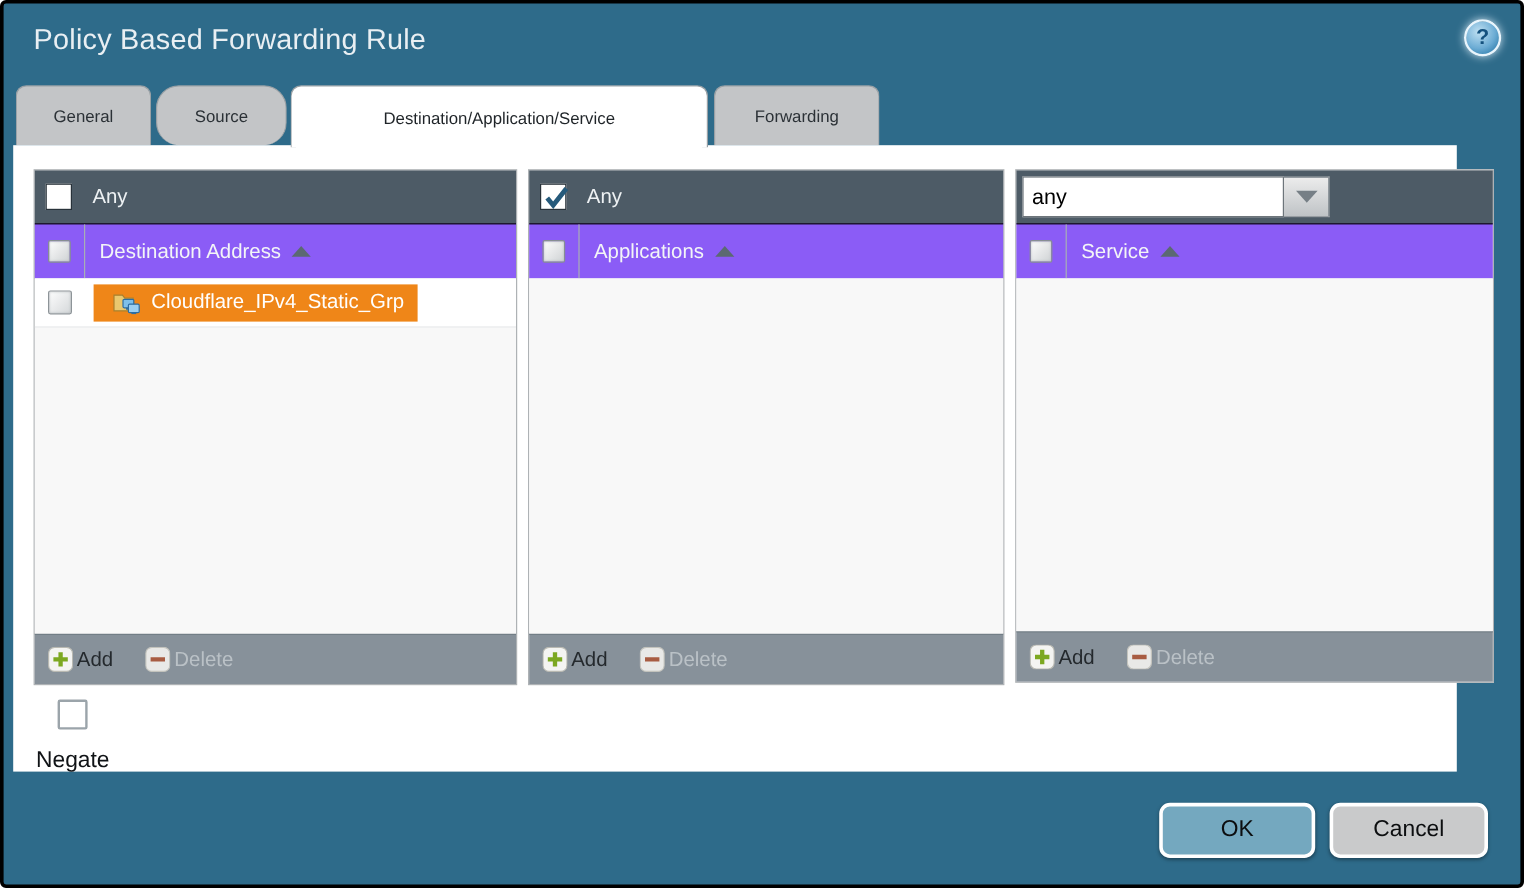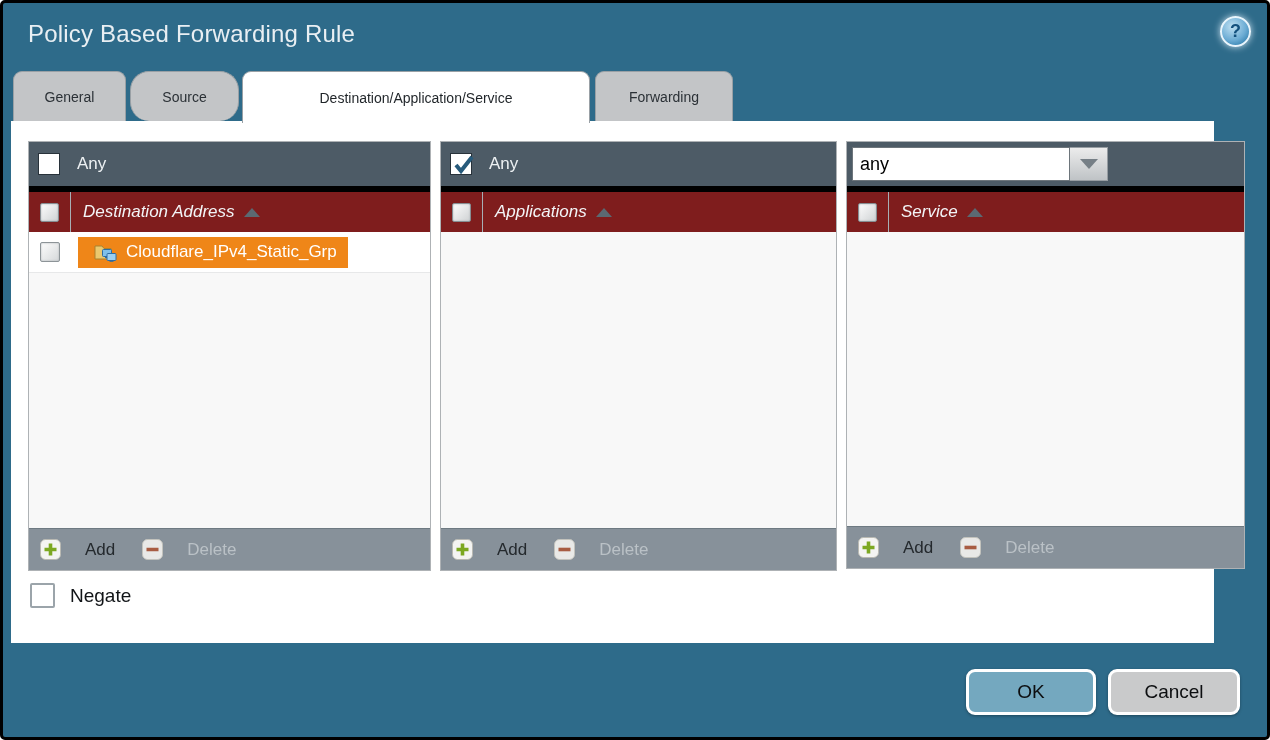--- a/index.html
+++ b/index.html
@@ -30,49 +30,49 @@
   .col { position:absolute; top:20px; height:430px; border:1px solid #aeb2b5; background:#f8f8f8;
     display:flex; flex-direction:column; }
   .col1 { left:17px;  width:403px; }
   .col2 { left:429px; width:397px; }
   .col3 { left:835px; width:399px; height:428px; }
   .any-row { height:44px; background:#4d5b66; display:flex; align-items:center; padding-left:9px; flex:0 0 auto; }
   .cb-any { position:relative; width:22px; height:22px; background:#fff; border:1px solid #28323a; flex:0 0 auto; cursor:pointer; }
   .cb-any svg { position:absolute; left:1px; top:-1px; display:none; }
   .cb-any.checked svg { display:block; }
   .any-label { color:#edf1f3; font-size:17px; margin-left:17px; }
-  .hdr-row { height:46px; background:#7f1d1d; border-top:6px solid #000000; display:flex; align-items:center; flex:0 0 auto;font-style:italic; }
+  .hdr-row { height:46px; background:#8b5cf6; border-top:1px solid #000000; display:flex; align-items:center; flex:0 0 auto; }
   .hdr-cb-cell { width:42px; align-self:stretch; display:flex; align-items:center; justify-content:center;
     border-right:1px solid #a7afb5; flex:0 0 auto; }
   .cb-bevel { width:19px; height:19px; border:1px solid #878e93; border-radius:2px;
     background:linear-gradient(135deg,#fdfdfd,#cfd2d4); box-shadow:inset 0 0 2px #aab0b4; cursor:pointer; }
   .hdr-label { color:#f3f5f7; font-size:17px; margin-left:12px; cursor:pointer; }
   .sort-asc { width:0; height:0; border-left:8px solid transparent; border-right:8px solid transparent;
     border-bottom:9px solid #5b6972; margin-left:9px; cursor:pointer; }
   .list-body { flex:1 1 auto; background:#f8f8f8; overflow:hidden; position:relative; }
   .list-row { height:41px; background:#fff; border-bottom:1px solid #e7e8e9; display:flex; align-items:center; }
   .row-cb { width:20px; height:20px; margin-left:11px; flex:0 0 auto; border:1px solid #8d9498; border-radius:2px;
     background:linear-gradient(135deg,#fdfdfd,#d5d8da); box-shadow:inset 0 0 2px #aab0b4; cursor:pointer; }
   .sel-item { margin-left:18px; height:31px; background:#ef8618; color:#fff; font-size:17px;
     display:flex; align-items:center; gap:8px; padding:0 11px 0 16px; cursor:pointer; }
   .foot-row { height:42px; background:#87919a; border-top:1px solid #6e7a82; display:flex; align-items:center;
     gap:27px; padding-left:11px; flex:0 0 auto; }
-  .tool-btn { display:flex; align-items:center; gap:24px; font-size:17px; cursor:pointer; }
+  .tool-btn { display:flex; align-items:center; gap:3px; font-size:17px; cursor:pointer; }
   .tool-btn .lbl-on  { color:#24292d; }
   .tool-btn .lbl-off { color:#bac1c6; }
   
   .dd-row { height:44px; background:#4d5b66; display:flex; align-items:center; padding-left:5px; flex:0 0 auto; }
   .dd-value { width:218px; height:34px; background:#fff; border:1px solid #6d757b; font-size:18px; color:#000;
     display:flex; align-items:center; padding-left:7px; cursor:text; }
   .dd-btn { width:38px; height:34px; background:linear-gradient(#ececec,#bfc3c6); border:1px solid #979da2;
     border-left:none; display:flex; align-items:center; justify-content:center; cursor:pointer; }
   .dd-btn i { width:0; height:0; border-left:9px solid transparent; border-right:9px solid transparent;
     border-top:10px solid #767f86; }
   
-  .negate-row { position:absolute; left:19px; top:462px; display:flex; align-items:center; gap:15px; }
+  .negate-row { position:absolute; left:19px; top:462px; display:flex; align-items:center; gap:15px;flex-direction:column; }
   .cb-negate { width:25px; height:25px; background:#fff; border:2px solid #9ba4aa; border-radius:2px; cursor:pointer; }
   .negate-label { font-size:19px; color:#101316; }
   
   .btn { position:absolute; top:666px; height:46px; border:3px solid #fff; border-radius:9px;
     display:flex; align-items:center; justify-content:center; font-size:19px; color:#0c0e10;
     box-shadow:0 1px 3px rgba(0,0,0,.35); cursor:pointer; }
   .btn-ok { left:963px; width:130px; background:#74a8bf; }
   .btn-cancel { left:1105px; width:132px; background:#c9cacb; }
 </style>
 </head>

